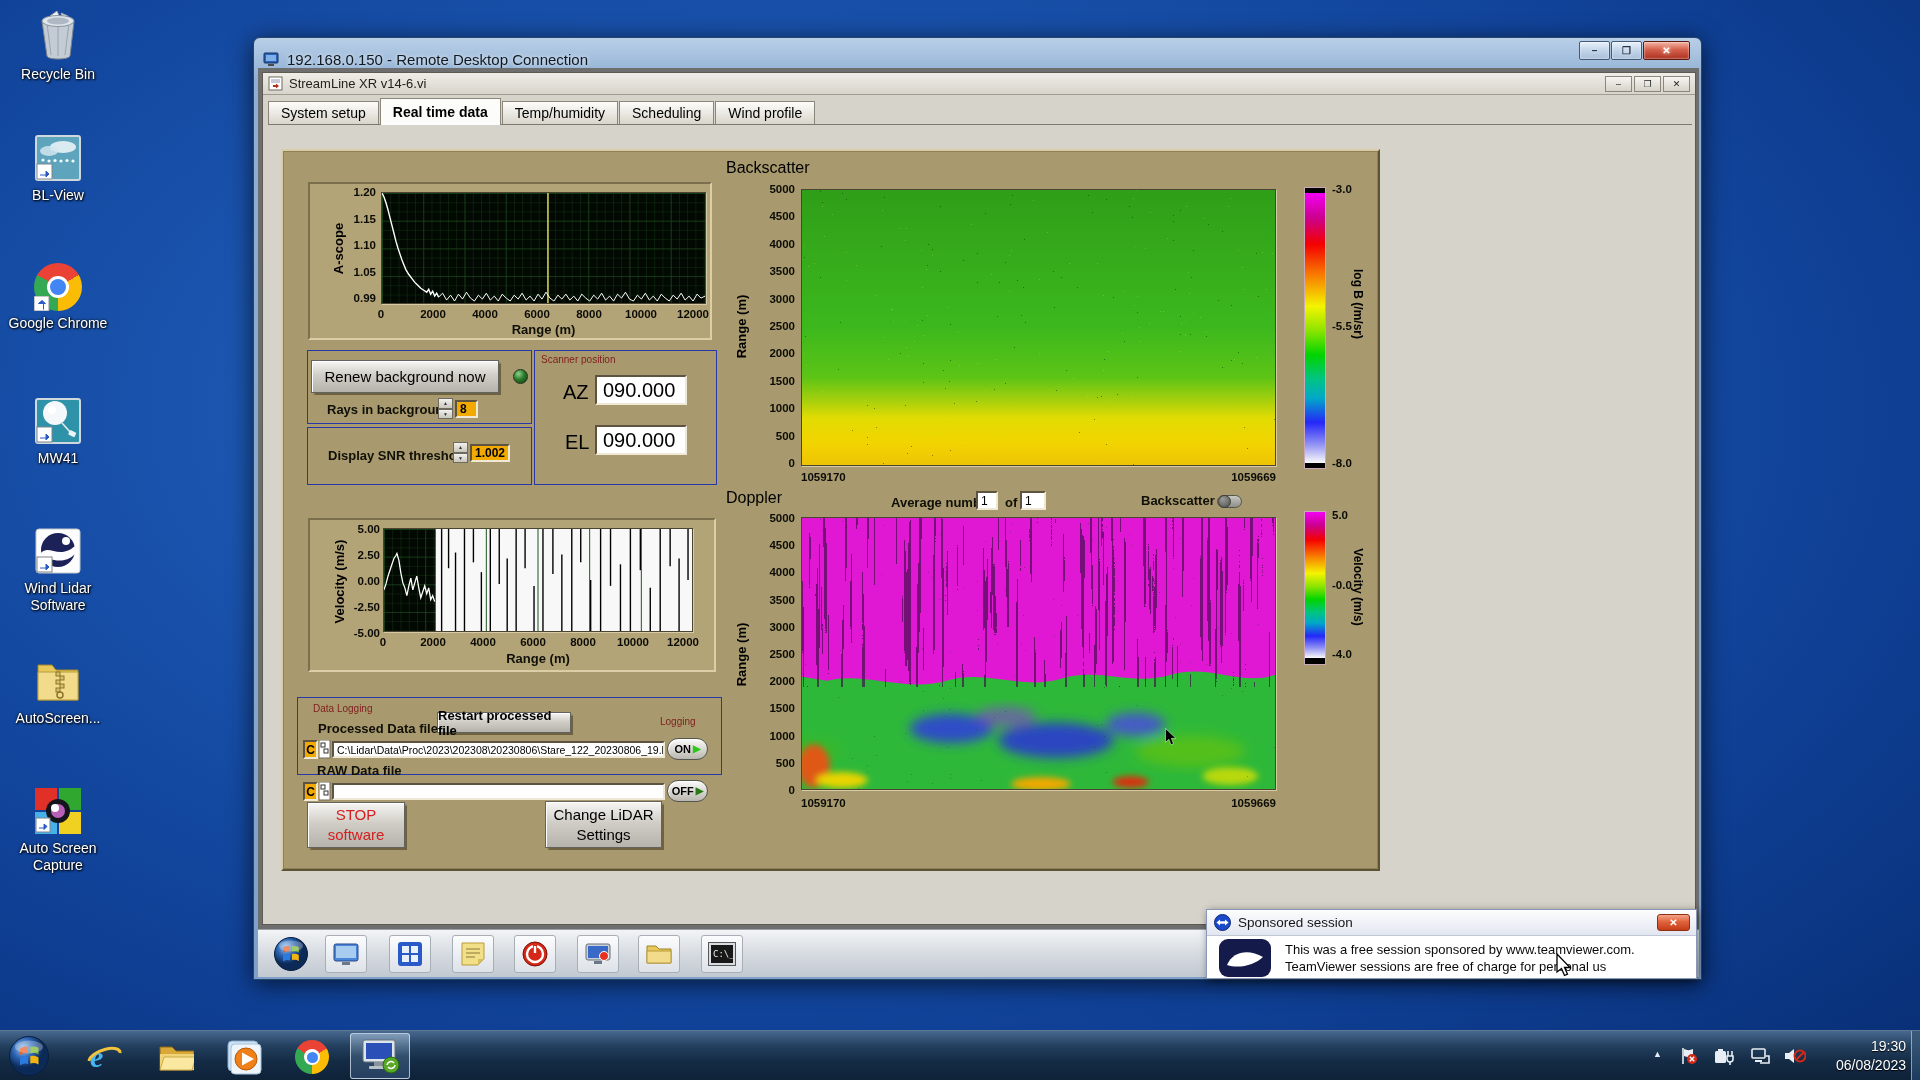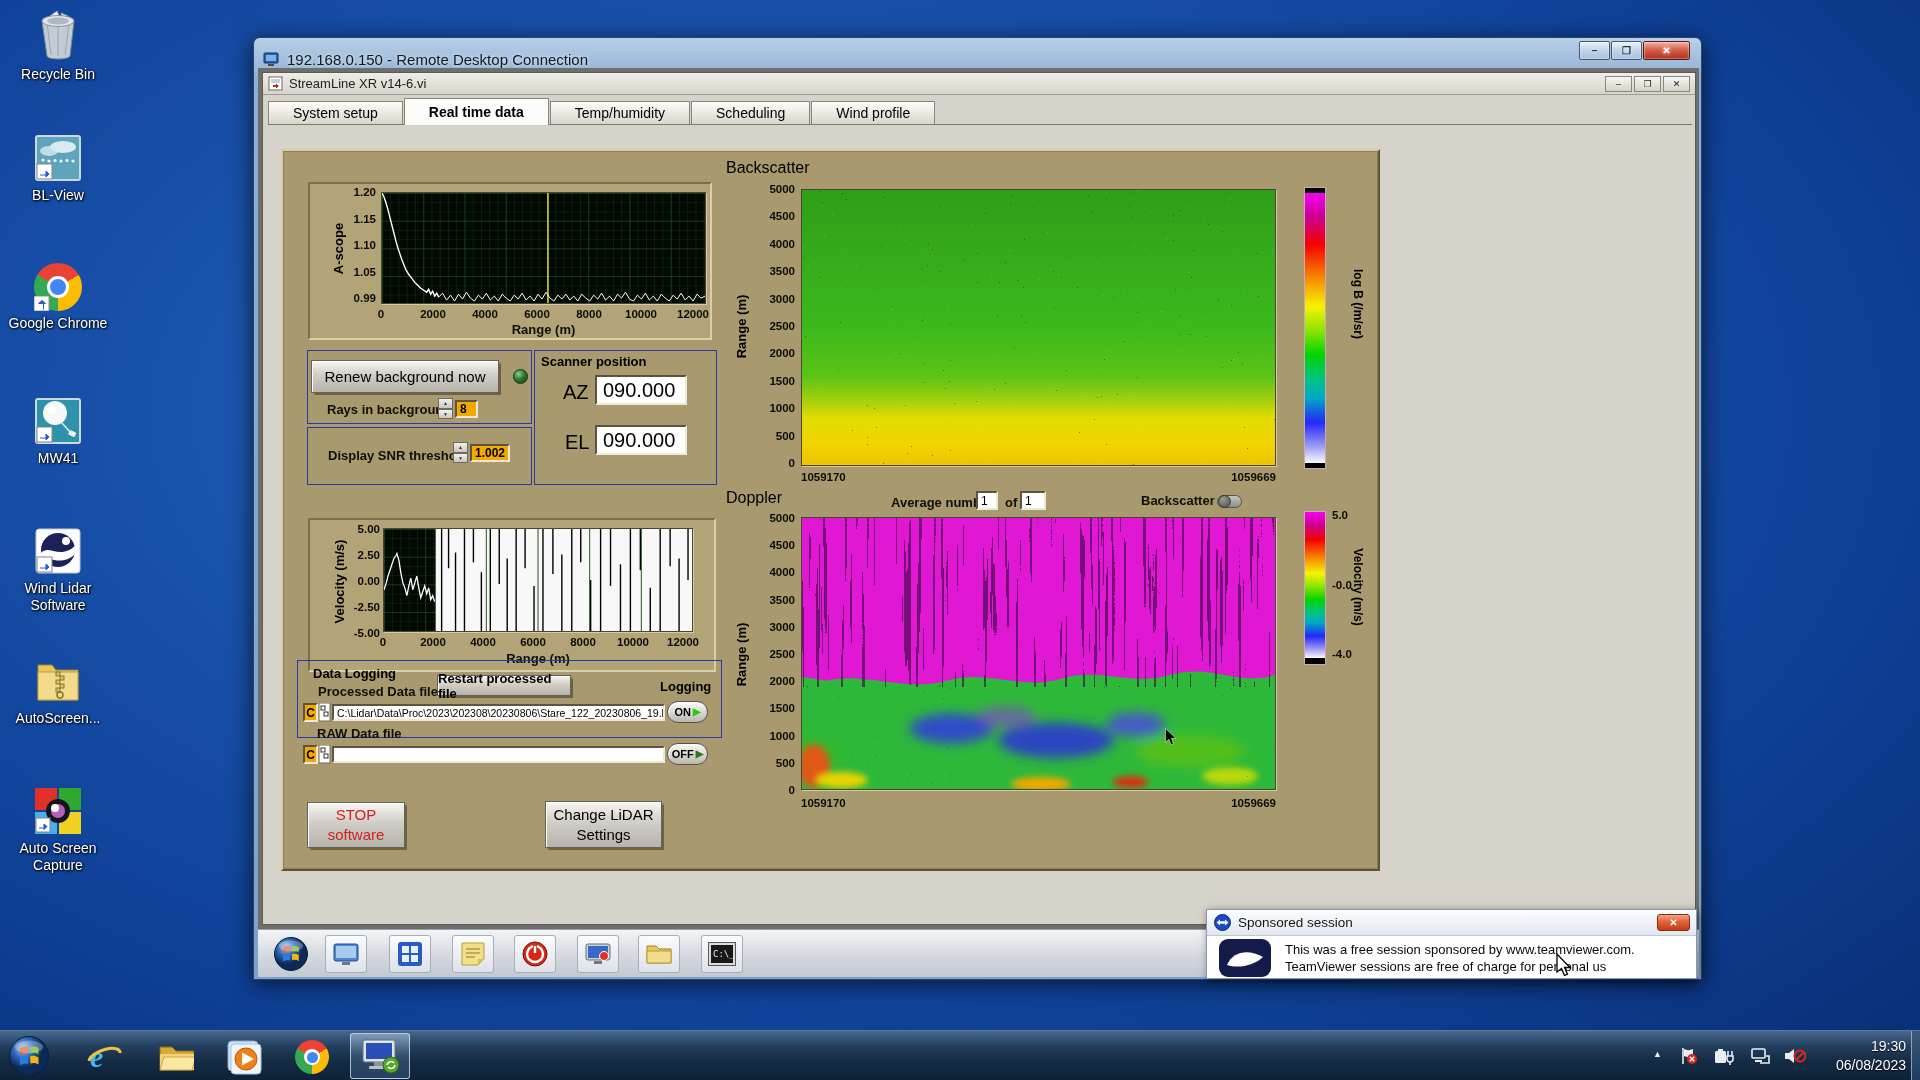--- a/index.html
+++ b/index.html
@@ -42,31 +42,31 @@
   #rdp-client { position:absolute; left:4px; top:30px; width:1441px; height:909px; background:#6e6e6e; overflow:hidden; }
 
   
   #app { position:absolute; left:4px; top:4px; width:1434px; height:853px; background:#d6d3ca; border:1px solid #5e5a52; }
   #app-titlebar { height:22px; background:linear-gradient(#efede8,#d8d4cb); border-bottom:1px solid #a09c92;
     display:flex; align-items:center; gap:6px; padding-left:5px; font-size:13px; color:#22221e; }
   .clsbtns { position:absolute; right:5px; top:3px; display:flex; gap:2px; }
   .clsbtn { width:27px; height:16px; background:linear-gradient(#f6f5f2,#d6d2c9); border:1px solid #8b877d;
     font-size:9px; display:flex; align-items:center; justify-content:center; color:#1c1c1a; }
   #tabstrip { position:absolute; left:5px; top:25px; height:27px; width:1424px; display:flex; align-items:flex-end; border-bottom:1px solid #7e7a70; }
-  .tab { height:23px; padding:0 24px; background:linear-gradient(#fdfdfb,#d9d5cb); border:1px solid #8a867c; border-bottom:none;
+  .tab { height:23px; padding:0 12px; background:linear-gradient(#fdfdfb,#d9d5cb); border:1px solid #8a867c; border-bottom:none;
     font-size:14px; display:flex; align-items:center; margin-right:1px; }
   .tab.active { height:27px; background:#fcfcfa; font-weight:bold; position:relative; top:1px; z-index:2; }
   #app-client { position:absolute; left:2px; top:52px; width:1430px; height:799px; background:#d6d3ca; }
 
   
   #panel { position:absolute; left:16px; top:24px; width:1099px; height:722px; background:#a89a6e;
     border:2px solid; border-color:#d9cca6 #5f5336 #5f5336 #d9cca6; box-shadow:inset 0 0 0 1px #8d7f58; }
   .widget { position:absolute; background:#b3a478; border:2px solid; border-color:#7c6f4e #dccfa8 #dccfa8 #7c6f4e; }
   .bluebox { position:absolute; border:1px solid #2838a8; }
-  .bluetitle { color:#000000; font-weight:bold; font-size:13px; }
+  .bluetitle { color:#7f1d1d; font-weight:normal; font-size:10px; }
   .blabel { font-weight:bold; font-size:13px; color:#101008; }
   .yt { position:absolute; display:flex; flex-direction:column; justify-content:space-between; align-items:flex-end; }
   .yt > div, .xt > div { font-size:11.5px; font-weight:bold; color:#0c0c06; line-height:12px; height:12px; }
   .yt.lft { align-items:flex-start; }
   .xt { position:absolute; display:flex; justify-content:space-between; }
   .xt > div { width:34px; text-align:center; }
   .vlabel { position:absolute; font-weight:bold; font-size:13px; text-align:center; white-space:nowrap; }
   .plotfrm { position:absolute; border:1px solid #4a4430; box-shadow:1px 1px 0 #d8caa4; }
   .gbtn { background:linear-gradient(#f7f6f4,#d0cec7 45%,#b5b3aa); border:1px solid #62625e;
     box-shadow:inset 1px 1px 0 #fff, 1.5px 1.5px 1px rgba(40,30,10,.45); display:flex; align-items:center; justify-content:center; }
@@ -372,20 +372,25 @@
           </svg>
           <div class="xt" style="left:518px;top:320px;width:475px">
             <div style="width:60px;text-align:left">1059170</div>
             <div style="width:60px;text-align:right">1059669</div>
           </div>
           <div class="cbar" style="left:1021px;top:36px">
             <div class="cap"></div>
               <div class="grad" style="height:270px"></div>
               <div class="cap"></div>
           </div>
+          <div class="yt lft" style="left:1049px;top:32px;width:36px;height:286px">
+              <div>-3.0</div>
+              <div>-5.5</div>
+              <div>-8.0</div>
+            </div>
           <div class="vlabel rot-cw" style="left:1020px;top:146px;width:110px;font-size:12px">log B (/m/sr)</div>
 
           <div style="position:absolute;left:443px;top:338px;font-size:16px">Doppler</div>
           <span class="blabel" style="position:absolute;left:608px;top:344px">Average number</span>
           <span class="wfield" style="position:absolute;left:693px;top:340px;width:22px;height:19px;font-size:12px;display:flex;align-items:center;padding-left:3px">1</span>
           <span class="blabel" style="position:absolute;left:722px;top:344px">of</span>
           <span class="wfield" style="position:absolute;left:737px;top:340px;width:26px;height:19px;font-size:12px;display:flex;align-items:center;padding-left:3px">1</span>
           <span class="blabel" style="position:absolute;left:858px;top:342px">Backscatter</span>
           <span class="toggle" style="left:934px;top:344px">
               <span class="knob"></span>
@@ -516,21 +521,21 @@
                 <div>2000</div>
                 <div>4000</div>
                 <div>6000</div>
                 <div>8000</div>
                 <div>10000</div>
                 <div>12000</div>
               </div>
             <div class="blabel" style="position:absolute;left:73px;top:131px;width:310px;text-align:center">Range (m)</div>
           </div>
 
-          <div class="bluebox" style="left:14px;top:509px;width:425px;height:78px">
+          <div class="bluebox" style="left:14px;top:546px;width:425px;height:78px">
             <span class="bluetitle" style="position:absolute;left:15px;top:5px">Data Logging</span>
             <div class="gbtn" style="position:absolute;left:139px;top:14px;width:134px;height:21px;font-size:13px;font-weight:bold">Restart processed file</div>
             <span class="blabel" style="position:absolute;left:20px;top:23px">Processed Data file</span>
             <span class="bluetitle" style="position:absolute;left:362px;top:18px">Logging</span>
 
             <span class="ofield" style="position:absolute;left:5px;top:42px;width:15px;height:19px;justify-content:center;padding-left:0">C</span>
             <svg style="position:absolute;left:21px;top:42px" width="12" height="19">
               <rect x="0" y="0" width="11" height="18" fill="#fff" stroke="#6e6a60"></rect>
               <rect x="2" y="3" width="4" height="4" fill="none" stroke="#333"></rect>
               <rect x="5" y="9" width="4" height="4" fill="none" stroke="#333"></rect>

